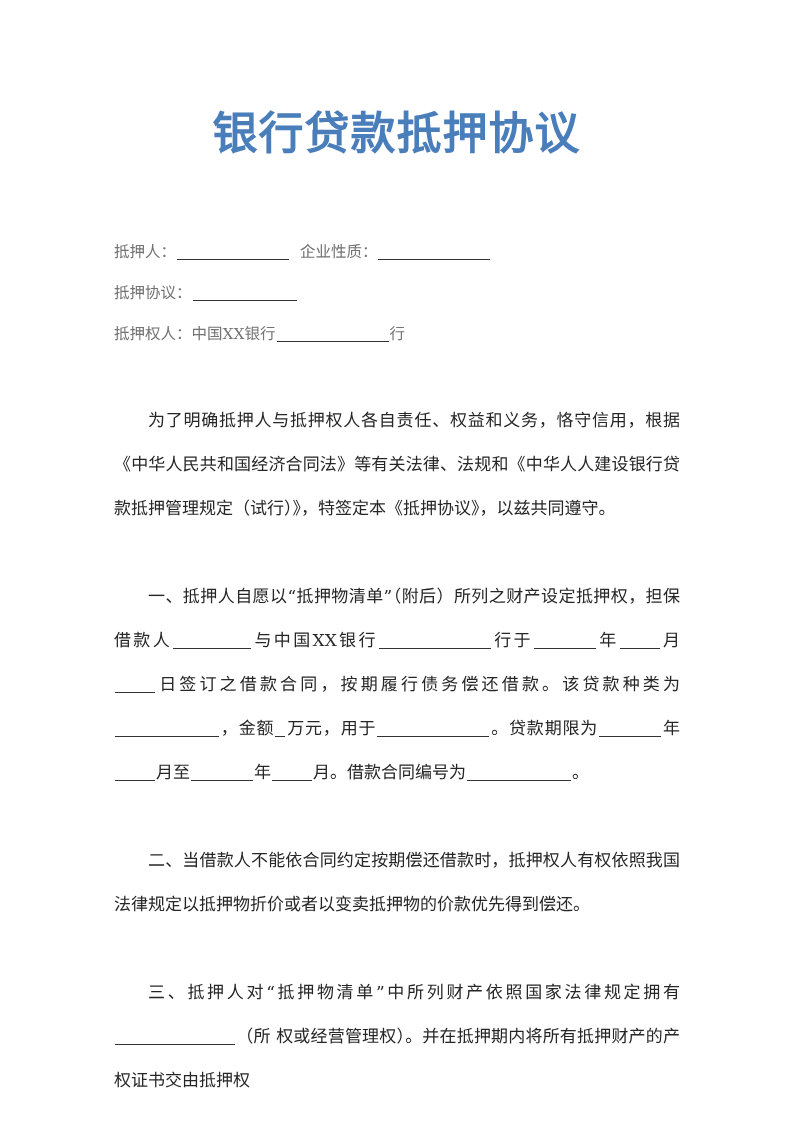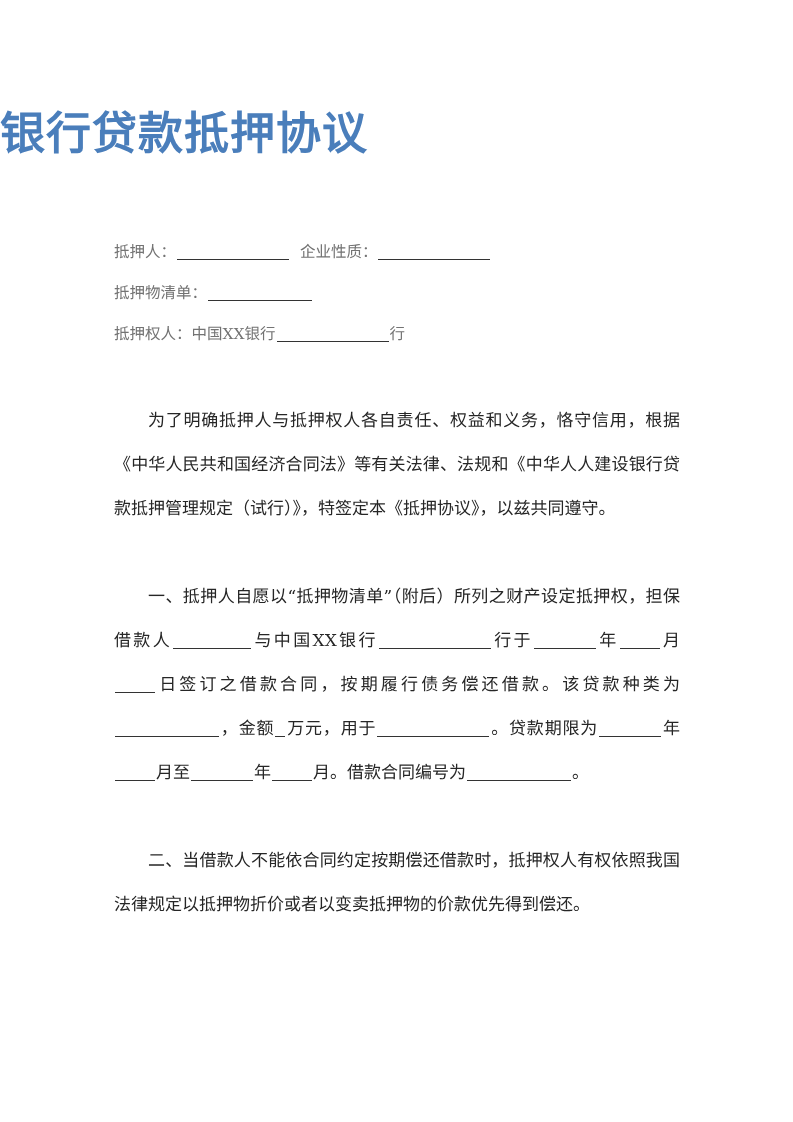--- a/index.html
+++ b/index.html
@@ -23,20 +23,21 @@
     inset: 0;
     background: #ffffff;
   }
 
   
   .doc-title {
     position: absolute;
     left: 0;
     top: 104px;
     width: 793px;
+    text-align: center;
     font-size: 45px;
     line-height: 60px;
     font-weight: bold;
     letter-spacing: 1px;
     color: #4a7ebb;
     font-family: "DejaVu Serif", "Liberation Serif", serif;
   }
 
   
   .header-fields {
@@ -96,21 +97,21 @@
 
   <div class="doc-title">银行贷款抵押协议</div>
 
   <div class="header-fields">
 
     <div class="field-row">
       <span class="field-label">抵押人：</span><span class="blank b-xl"></span>&nbsp;&nbsp;<span class="field-label">企业性质：</span><span class="blank b-xl"></span>
     </div>
 
     <div class="field-row">
-      <span class="field-label">抵押物清单：</span><span class="blank b-l"></span>
+      <span class="field-label">抵押协议：</span><span class="blank b-l"></span>
     </div>
 
     <div class="field-row">
       <span class="field-label">抵押权人：</span><span class="field-label">中国XX银行</span><span class="blank b-xl"></span><span class="field-label">行</span>
     </div>
 
   </div>
 
   <div class="body-block">
 
@@ -119,16 +120,19 @@
     </p>
 
     <p class="para">
       <span>一、</span><span>抵押人自愿以“抵押物清单”（附后）所列之财产设定抵押权，担保借款人</span><span class="blank b-m"></span><span>与中国XX银行</span><span class="blank b-xl"></span><span>行于</span><span class="blank b-sm"></span><span>年</span><span class="blank b-xs"></span><span>月</span><span class="blank b-xs"></span><span>日签订之借款合同，按期履行债务偿还借款。该贷款种类为</span><span class="blank b-l"></span><span>，金额</span><span class="blank b-tail"></span><span>万元，用于</span><span class="blank b-xl"></span><span>。贷款期限为</span><span class="blank b-sm"></span><span>年</span><span class="blank b-xs"></span><span>月至</span><span class="blank b-sm"></span><span>年</span><span class="blank b-xs"></span><span>月。借款合同编号为</span><span class="blank b-l"></span><span>。</span>
     </p>
 
     <p class="para">
       <span>二、</span><span>当借款人不能依合同约定按期偿还借款时，抵押权人有权依照我国法律规定以抵押物折价或者以变卖抵押物的价款优先得到偿还。</span>
     </p>
 
+    <p class="para">
+      <span>三、</span><span>抵押人对“抵押物清单”中所列财产依照国家法律规定拥有</span><span class="blank b-xxl"></span><span>（所 权或经营管理权）。并在抵押期内将所有抵押财产的产权证书交由抵押权</span>
+    </p>
 
   </div>
 
 </div>
 
 </body></html>

